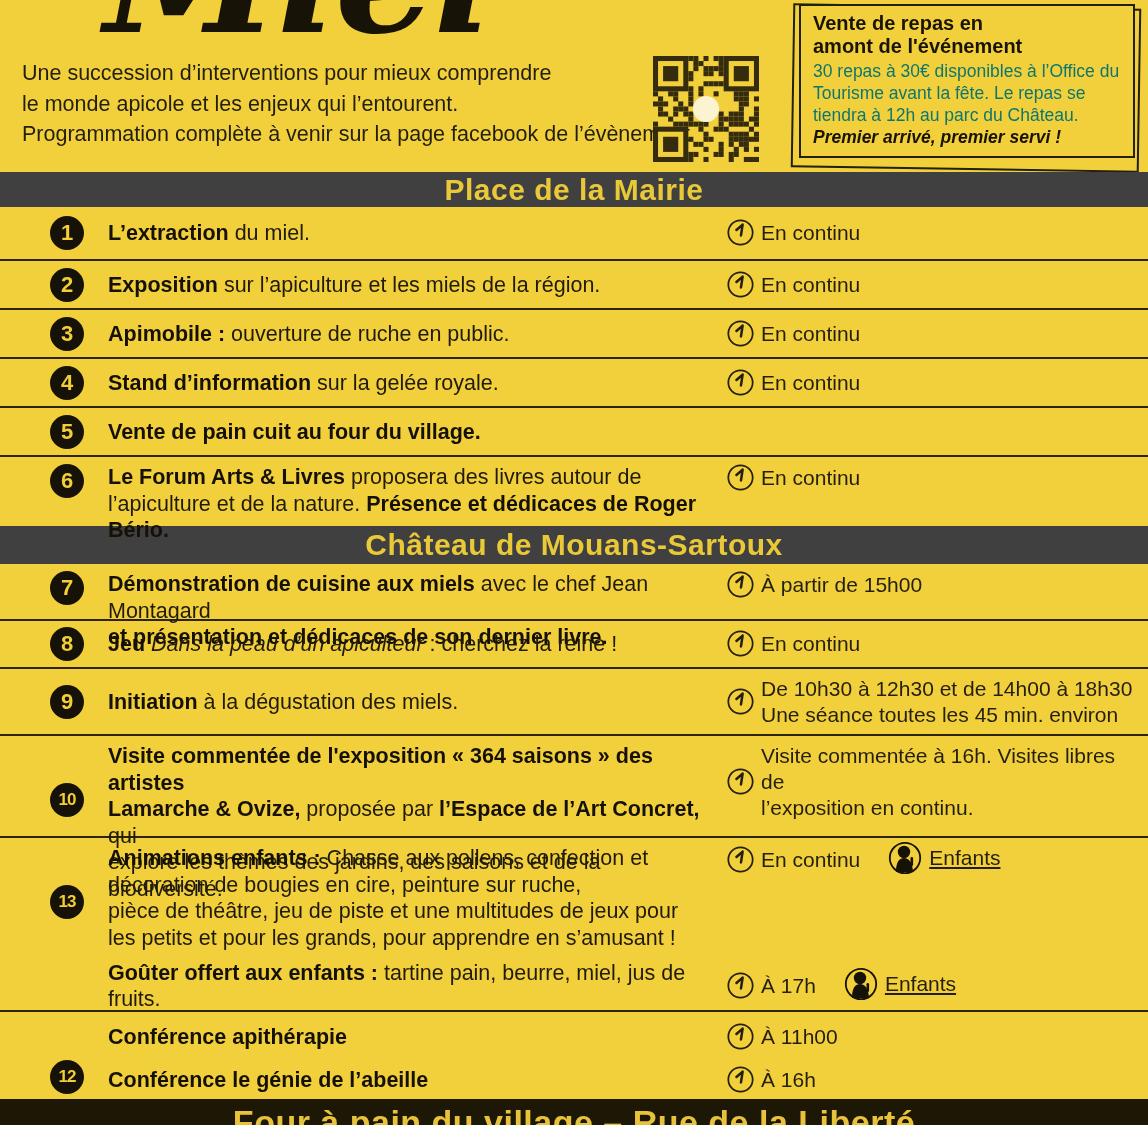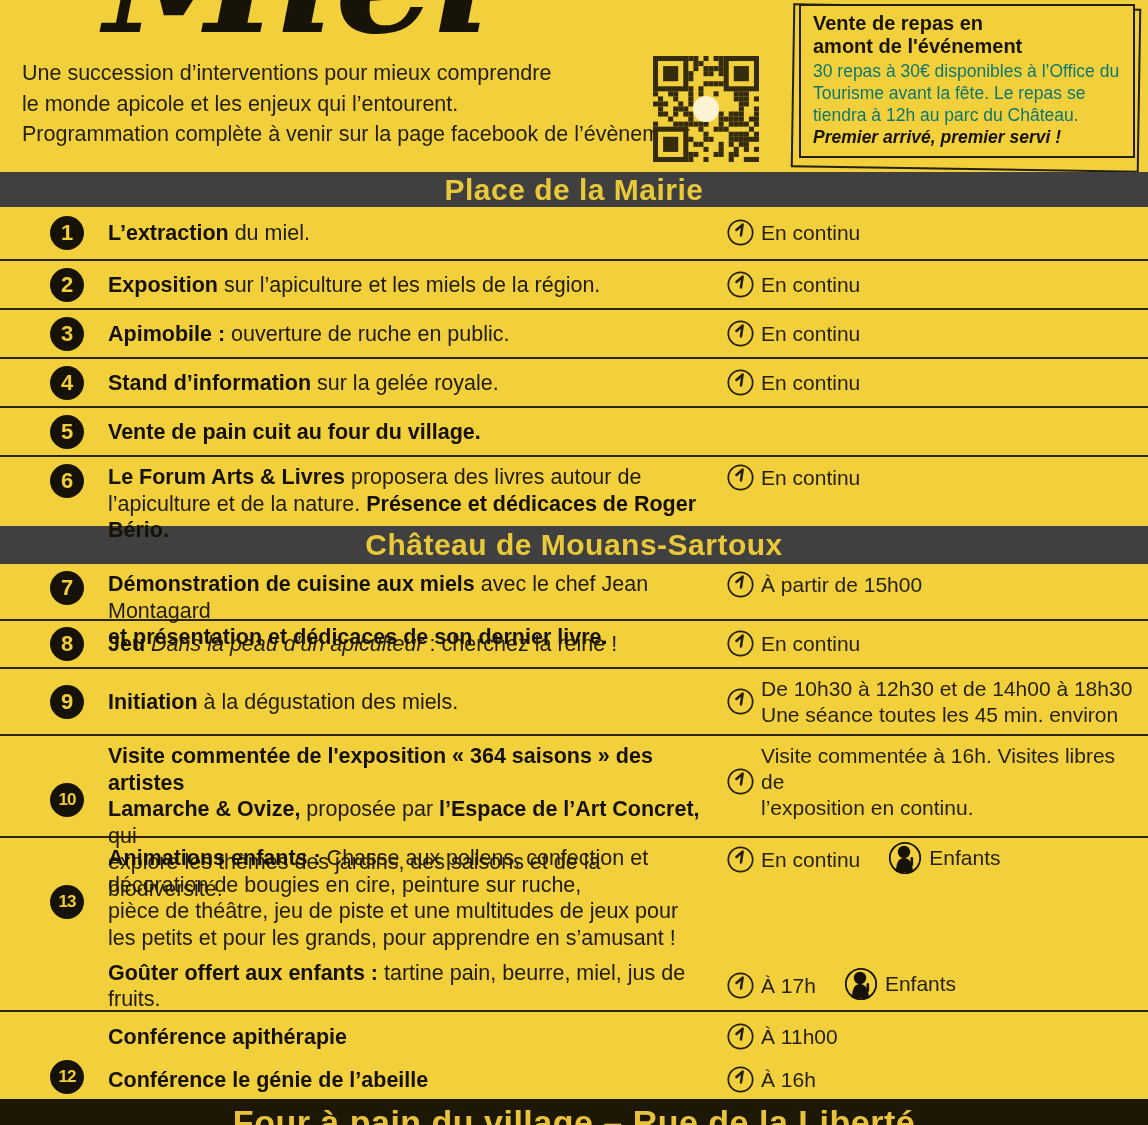--- a/index.html
+++ b/index.html
@@ -69,21 +69,21 @@
   .rtext .i{font-style:italic;}
   .rtime{
     position:absolute;left:726px;width:412px;
     display:flex;align-items:center;
     font-size:21px;color:#241f10;
   }
   .rtime.ctr{top:50%;transform:translateY(-50%);}
   .rtime.top{top:7px;}
   .clock{flex:0 0 auto;margin-right:6px;margin-top:-1px;}
   .tlines{line-height:26px;}
-  .chip{display:flex;align-items:flex-start;margin-left:28px;}
+  .chip{display:flex;align-items:flex-start;margin-left:28px;text-decoration:underline;}
   .chip .cicon{margin-right:7px;margin-top:-4px;}
   .chip .clabel{line-height:26px;}
   .divider{height:2px;background:#2E2509;width:1148px;}
   .footer-bar{
     height:44px;background:#1D1806;color:#E9C23B;
     display:flex;align-items:flex-start;justify-content:center;
     font-size:34px;font-weight:bold;letter-spacing:0.5px;
     padding-top:4px;box-sizing:border-box;
   }
 </style>

